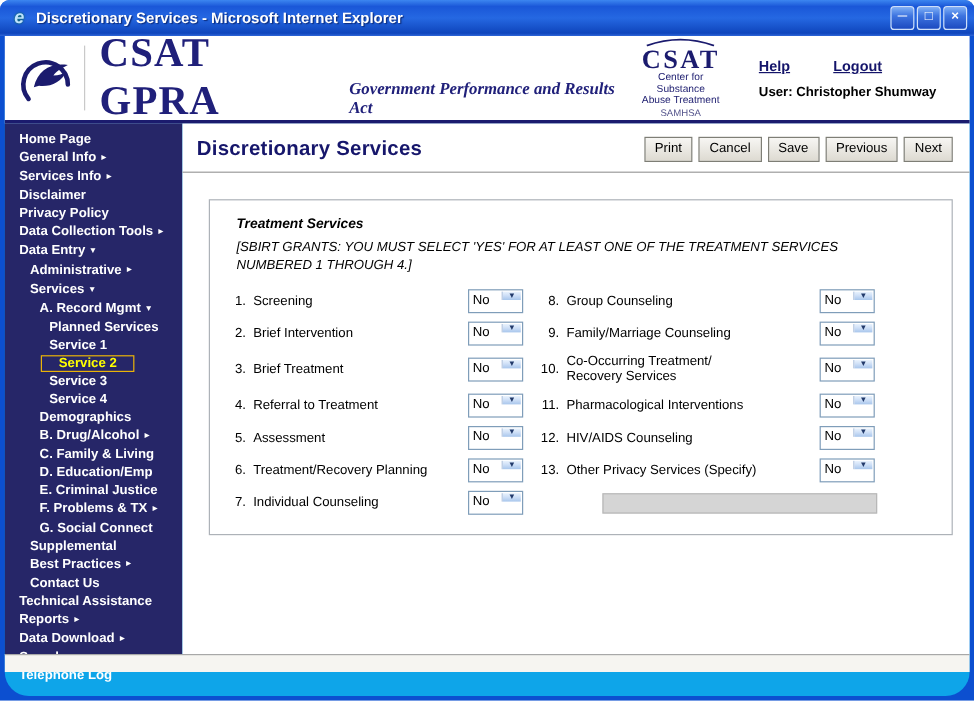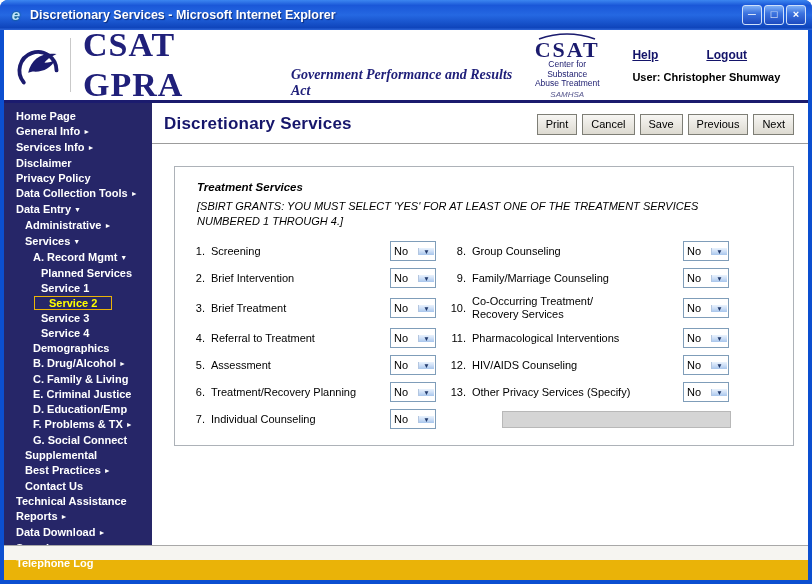--- a/index.html
+++ b/index.html
@@ -10,35 +10,35 @@
   .titlebar{height:30px;display:flex;align-items:center;padding:0 6px 0 8px;border-radius:8px 8px 0 0;
     background:linear-gradient(180deg,#3C86F0 0%,#1A57D8 18%,#2568E2 50%,#0F45BC 92%,#2E66D8 100%);}
   .ie-icon{width:16px;height:16px;color:#BFE3FF;font-weight:bold;font-style:italic;font-size:15px;line-height:15px;text-align:center;text-shadow:0 0 2px #063;}
   .titlebar .title{flex:1;margin-left:6px;color:#fff;font-weight:bold;font-size:12.5px;white-space:nowrap;text-shadow:1px 1px 1px #0A2A7A;}
   .win-btns{display:flex;gap:2px;}
   .win-btn{width:20px;height:20px;border:1px solid #CFE0FA;border-radius:3px;box-sizing:border-box;
     background:linear-gradient(180deg,#7FB0F6 0%,#3D74E0 40%,#1C4AC0 100%);
     color:#fff;font-size:11px;line-height:17px;text-align:center;cursor:pointer;font-weight:bold;}
 
   
-  .chrome{margin:0 4px;width:804px;height:550px;background:#eab308;display:flex;flex-direction:column;box-sizing:border-box;}
+  .chrome{margin:0 4px;width:804px;height:550px;background:#0ea5e9;display:flex;flex-direction:column;box-sizing:border-box;border-radius:20px;}
 
   
   .header{height:73px;box-sizing:border-box;background:#fff;border-bottom:3px solid #1B1B6E;display:flex;align-items:center;padding:0 10px;}
   .hhs-logo{width:48px;height:48px;display:inline-block;}
   .hdr-divider{width:1px;height:54px;background:#C9C9C9;margin:0 12px 0 8px;}
   .brand-wrap{display:flex;align-items:flex-end;}
   .brand-title{font-family:"Liberation Serif",serif;font-weight:bold;font-size:34px;line-height:40px;color:#20207A;letter-spacing:1px;}
   .brand-tagline{font-family:"Liberation Serif",serif;font-style:italic;font-weight:bold;font-size:14px;color:#20207A;margin:0 0 6px 12px;}
   .csat-logo{margin-left:auto;text-align:center;color:#1B1B6E;line-height:10px;}
   .csat-name{font-family:"Liberation Serif",serif;font-weight:bold;font-size:22px;line-height:20px;letter-spacing:2px;}
   .csat-sub{font-size:8.5px;line-height:9.5px;}
-  .csat-samhsa{font-size:8px;font-style:italic;color:#55558C;margin-top:1px;}
+  .csat-samhsa{font-size:8px;color:#55558C;margin-top:1px;}
   .hdr-right{width:168px;margin-left:26px;margin-right:2px;}
-  .hdr-links{display:flex;gap:48px;margin-bottom:9px;}
+  .hdr-links{display:flex;gap:36px;margin-bottom:9px;}
   .hdr-link{color:#14146A;font-weight:bold;font-size:12px;text-decoration:underline;cursor:pointer;}
   .user{font-size:11px;font-weight:bold;color:#000;white-space:nowrap;}
 
   
   .content{display:flex;height:442px;}
   .sidebar{width:148px;box-sizing:border-box;background:#262668;color:#fff;padding-top:6px;font-size:11px;font-weight:bold;}
   .nav-item{line-height:12px;padding:1px 3px;cursor:pointer;white-space:nowrap;}
   .nav-item.lvl0{padding-left:8px;}
   .nav-item.lvl1{padding-left:17px;}
   .nav-item.lvl2{padding-left:25px;}
@@ -57,21 +57,21 @@
   
   .section{margin:22px 14px 0 22px;border:1px solid #ADB2B8;padding:6px 12px 16px;}
   .section legend{font-size:11px;font-weight:bold;color:#47748E;padding:0 4px;margin-left:4px;letter-spacing:.2px;}
   .subtitle{font-size:11.5px;font-weight:bold;margin:8px 0 6px 10px;color:#000;font-style:italic;}
   .note{font-style:italic;font-size:11px;line-height:15px;max-width:560px;margin:0 0 12px 10px;color:#000;}
 
   .svc-grid{display:grid;grid-template-columns:20px 183px 48px 8px 22px 215px 48px;row-gap:7px;align-items:center;}
   .num{font-size:11px;text-align:right;padding-right:2px;}
   .lbl{font-size:11px;line-height:13px;white-space:pre-line;padding-left:4px;}
 
-  .xp-select{box-sizing:border-box;display:inline-flex;align-items:center;width:46px;height:20px;
+  .xp-select{box-sizing:border-box;display:inline-flex;align-items:flex-start;width:46px;height:20px;
     border:1px solid #7F9DB9;background:#fff;cursor:pointer;}
   .xp-select .val{flex:1;font-size:11px;line-height:17px;padding-left:3px;color:#000;}
   .xp-select .dbtn{width:15px;margin:1px;display:flex;align-items:center;justify-content:center;
     font-size:6.5px;color:#223A6B;border-left:1px solid #B3C6E0;
     background:linear-gradient(180deg,#EAF3FD 0%,#CFE0F7 45%,#A8C6EC 100%);}
 
   .specify-holder{grid-column:6/8;}
   .specify-input{box-sizing:border-box;display:block;margin-left:34px;width:calc(100% - 34px);height:17px;
     background:#D5D5D5;border:1px solid #B8B8B8;font-family:inherit;font-size:11px;}
 
@@ -135,22 +135,22 @@
           <div class="nav-item lvl1"><span class="lbl">Services</span><span class="arrow">▼</span></div>
           <div class="nav-item lvl2"><span class="lbl">A. Record Mgmt</span><span class="arrow">▼</span></div>
           <div class="nav-item lvl3"><span class="lbl">Planned Services</span></div>
           <div class="nav-item lvl3"><span class="lbl">Service 1</span></div>
           <div class="nav-item lvl3 selected"><span class="lbl">Service 2</span></div>
           <div class="nav-item lvl3"><span class="lbl">Service 3</span></div>
           <div class="nav-item lvl3"><span class="lbl">Service 4</span></div>
           <div class="nav-item lvl2"><span class="lbl">Demographics</span></div>
           <div class="nav-item lvl2"><span class="lbl">B. Drug/Alcohol</span><span class="arrow">►</span></div>
           <div class="nav-item lvl2"><span class="lbl">C. Family &amp; Living</span></div>
+          <div class="nav-item lvl2"><span class="lbl">D. Education/Emp</span></div>
           <div class="nav-item lvl2"><span class="lbl">E. Criminal Justice</span></div>
-          <div class="nav-item lvl2"><span class="lbl">D. Education/Emp</span></div>
           <div class="nav-item lvl2"><span class="lbl">F. Problems &amp; TX</span><span class="arrow">►</span></div>
           <div class="nav-item lvl2"><span class="lbl">G. Social Connect</span></div>
           <div class="nav-item lvl1"><span class="lbl">Supplemental</span></div>
           <div class="nav-item lvl1"><span class="lbl">Best Practices</span><span class="arrow">►</span></div>
           <div class="nav-item lvl1"><span class="lbl">Contact Us</span></div>
           <div class="nav-item lvl0"><span class="lbl">Technical Assistance</span></div>
           <div class="nav-item lvl0"><span class="lbl">Reports</span><span class="arrow">►</span></div>
           <div class="nav-item lvl0"><span class="lbl">Data Download</span><span class="arrow">►</span></div>
           <div class="nav-item lvl0"><span class="lbl">Search</span></div>
           <div class="nav-item lvl0"><span class="lbl">Telephone Log</span></div>

